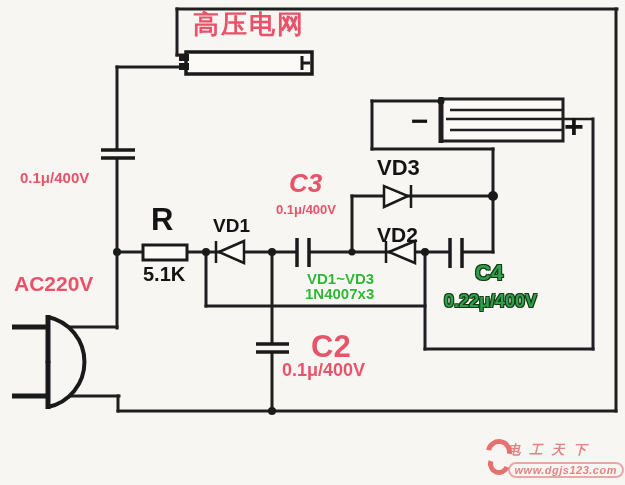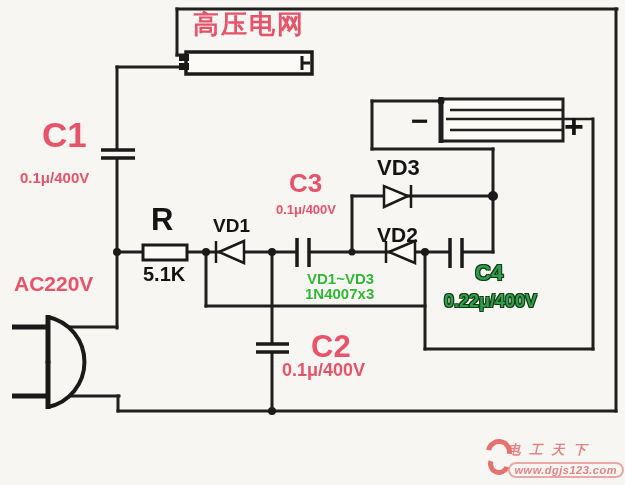--- a/index.html
+++ b/index.html
@@ -136,29 +136,28 @@
       <circle cx="425" cy="252" r="4"></circle>
       <circle cx="493" cy="196" r="5"></circle>
       <circle cx="272" cy="411" r="4"></circle>
       <circle cx="441" cy="101" r="3.5"></circle>
     </g>
   </svg>
 
   <div class="lbl pink" style="left:193px;top:11px;font-size:26px;letter-spacing:2px;">高压电网</div>
 
 
-  <div class="lbl pink" style="left:42px;top:117px;font-size:35px;">C1</div>
   <div class="lbl pink" style="left:20px;top:170px;font-size:15px;">0.1μ/400V</div>
 
   <div class="lbl blk" style="left:151px;top:204px;font-size:31px;">R</div>
   <div class="lbl blk" style="left:143px;top:264px;font-size:20px;">5.1K</div>
 
   <div class="lbl blk" style="left:213px;top:216px;font-size:19px;">VD1</div>
 
-  <div class="lbl pink" style="left:289px;top:170px;font-size:26px;">C3</div>
+  <div class="lbl pink" style="left:289px;top:170px;font-size:26px;font-style:italic;">C3</div>
   <div class="lbl pink" style="left:276px;top:203px;font-size:13px;">0.1μ/400V</div>
 
   <div class="lbl blk" style="left:377px;top:157px;font-size:22px;">VD3</div>
   <div class="lbl blk" style="left:377px;top:224px;font-size:21px;">VD2</div>
 
   <div class="lbl pink" style="left:14px;top:273px;font-size:21px;">AC220V</div>
 
   <div class="lbl green-note" style="left:307px;top:271px;font-size:15px;">VD1~VD3</div>
   <div class="lbl green-note" style="left:305px;top:286px;font-size:15px;">1N4007x3</div>
 

